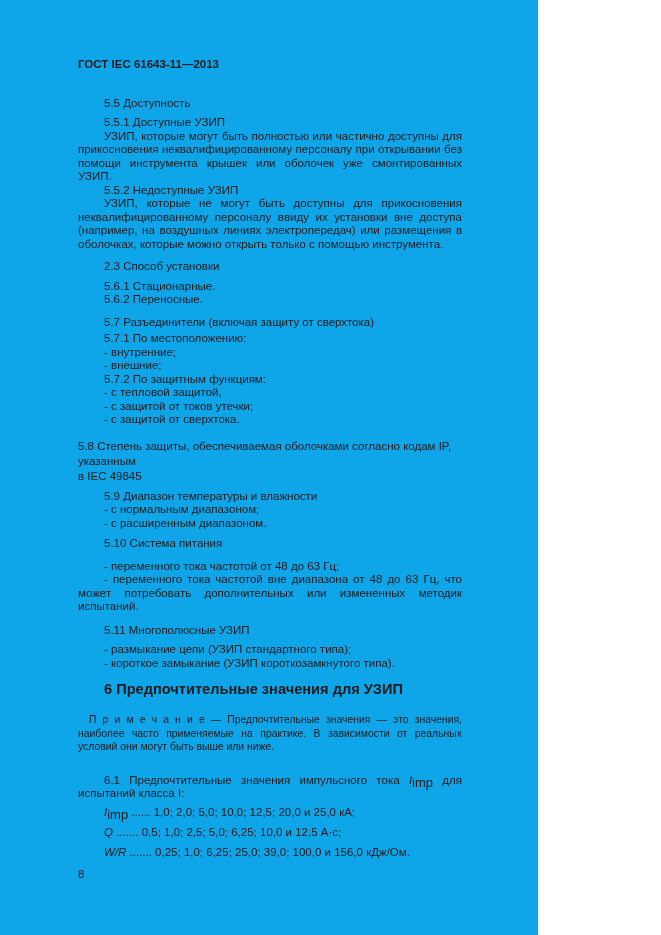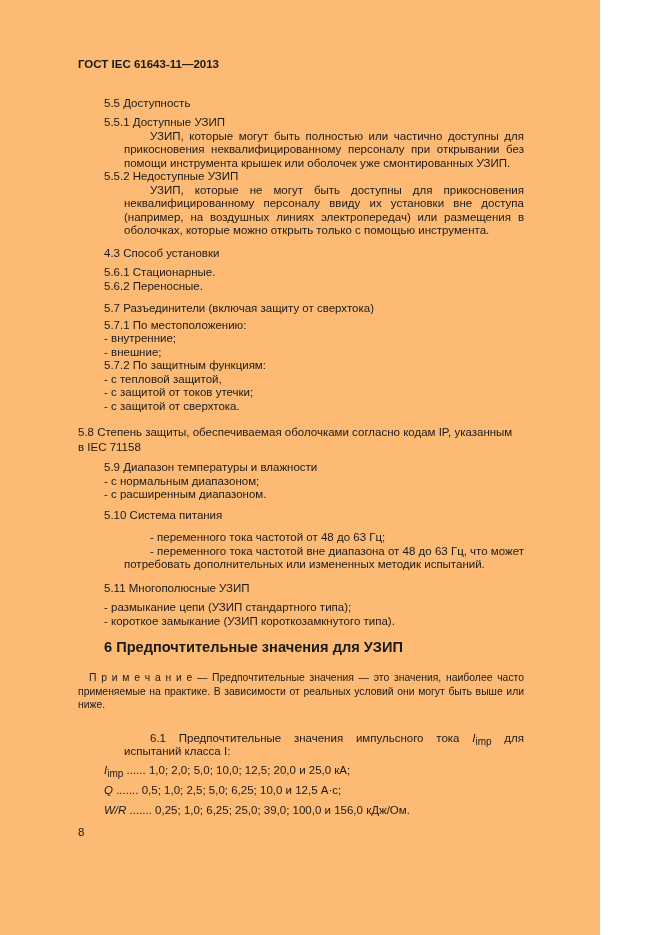--- a/index.html
+++ b/index.html
@@ -1,72 +1,72 @@
 <!DOCTYPE html>
 <html lang="ru"><head>
 <meta charset="utf-8">
 <style>
   html,body { margin:0; padding:0; background:#ffffff; }
   .page {
     position:relative;
-    width:600px; height:935px;
+    width:538px; height:935px;
     box-sizing:border-box;
-    background:#fdba74;
+    background:#0ea5e9;
     color:#1a1a1a;
     font-family:"Liberation Sans", sans-serif;
     font-size:11.5px;
     line-height:13.5px;
     padding:58px 76px 0 78px;
     overflow:hidden;
   }
   p, div.line { margin:0; padding:0; }
   .b   { font-weight:normal; }
-  .ind { text-indent:26px;margin-left:46px; }
+  .ind { text-indent:26px; }
   .ml  { margin-left:26px; }
   .just{ text-align:justify; }
   .doc-header { font-weight:bold; }
   .note { font-size:10.4px; line-height:13.5px; text-indent:11px; }
   .big-heading { font-size:14.6px; line-height:17px; font-weight:bold; margin-left:26px; }
   .h2line { line-height:15px; }
-  sub { font-size:10px; line-height:0; }
+  sub { font-size:13px; line-height:0; }
   i { font-style:italic; }
   .page-number { margin-top:9px; }
 </style>
 </head>
 <body>
 
 <div class="page">
 
   <p class="doc-header">ГОСТ IEC 61643-11—2013</p>
 
   <p class="b ml" style="margin-top:25px">5.5 Доступность</p>
 
   <p class="b ml" style="margin-top:6px">5.5.1 Доступные УЗИП</p>
   <p class="ind just">УЗИП, которые могут быть полностью или частично доступны для прикосновения неквалифицированному персоналу при открывании без помощи инструмента крышек или оболочек уже смонтированных УЗИП.</p>
 
   <p class="b ml">5.5.2 Недоступные УЗИП</p>
   <p class="ind just">УЗИП, которые не могут быть доступны для прикосновения неквалифицированному персоналу ввиду их установки вне доступа (например, на воздушных линиях электропередач) или размещения в оболочках, которые можно открыть только с помощью инструмента.</p>
 
-  <p class="b ml" style="margin-top:9px">4.3 Способ установки</p>
+  <p class="b ml" style="margin-top:9px">2.3 Способ установки</p>
   <p class="ml" style="margin-top:6px">5.6.1 Стационарные.</p>
   <p class="ml">5.6.2 Переносные.</p>
 
   <p class="b ml" style="margin-top:9px">5.7 Разъединители (включая защиту от сверхтока)</p>
 
   <p class="b ml" style="margin-top:3px">5.7.1 По местоположению:</p>
   <p class="ml">- внутренние;</p>
   <p class="ml">- внешние;</p>
   <p class="b ml">5.7.2 По защитным функциям:</p>
   <p class="ml">- с тепловой защитой,</p>
   <p class="ml">- с защитой от токов утечки;</p>
   <p class="ml">- с защитой от сверхтока.</p>
 
   <div style="margin-top:12px">
     <div class="line b ml h2line">5.8 Степень защиты, обеспечиваемая оболочками согласно кодам IP, указанным</div>
-    <div class="line b ml h2line">в IEC 71158</div>
+    <div class="line b ml h2line">в IEC 49845</div>
   </div>
 
   <p class="b ml" style="margin-top:6px">5.9 Диапазон температуры и влажности</p>
   <p class="ml">- с нормальным диапазоном;</p>
   <p class="ml">- с расширенным диапазоном.</p>
 
   <p class="b ml" style="margin-top:7px">5.10 Система питания</p>
   <p class="ind just" style="margin-top:9px">- переменного тока частотой от 48 до 63 Гц;</p>
   <p class="ind just">- переменного тока частотой вне диапазона от 48 до 63 Гц, что может потребовать дополнительных или измененных методик испытаний.</p>
 

